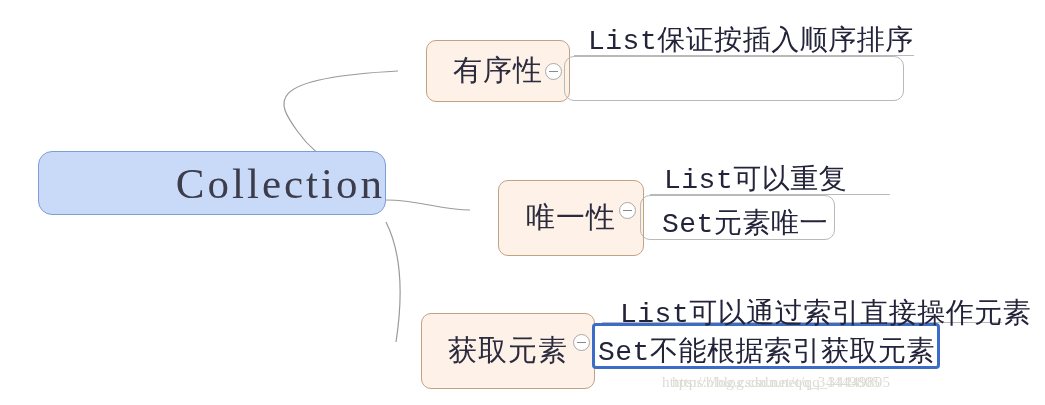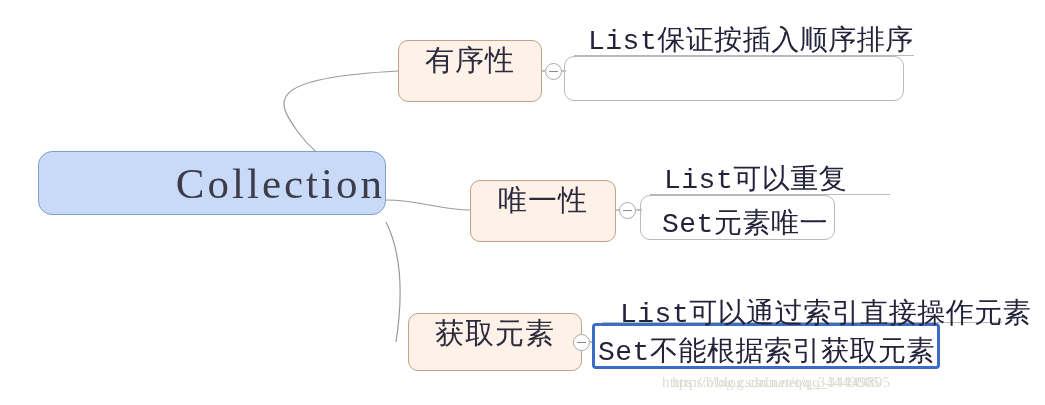--- a/index.html
+++ b/index.html
@@ -50,33 +50,34 @@
   }
 
   
   .branch-node {
     position: absolute;
     background: #fdf1e8;
     border: 1px solid #c3a183;
     border-radius: 10px;
     box-sizing: border-box;
     display: flex;
-    align-items: flex-start;
+    align-items: center;
     justify-content: center;
+    margin-left: 28px;
   }
   .branch-label {
     font-family: "Liberation Serif", "DejaVu Serif", serif;
     color: #2b2b3d;
     white-space: nowrap;
     font-size: 29px;
     letter-spacing: 1px;
   }
   .branch-a { left: 398px; top: 40px;  width: 144px; height: 62px; }
-  .branch-b { left: 470px; top: 180px; width: 146px; height: 62px; }
-  .branch-c { left: 408px; top: 313px; width: 174px; height: 58px; }
+  .branch-b { left: 470px; top: 180px; width: 146px; height: 76px; }
+  .branch-c { left: 393px; top: 313px; width: 174px; height: 76px; }
 
   
   .toggle {
     position: absolute;
     width: 17px;
     height: 17px;
     border: 1px solid #a9a9a9;
     border-radius: 50%;
     background: #ffffff;
     box-sizing: border-box;

